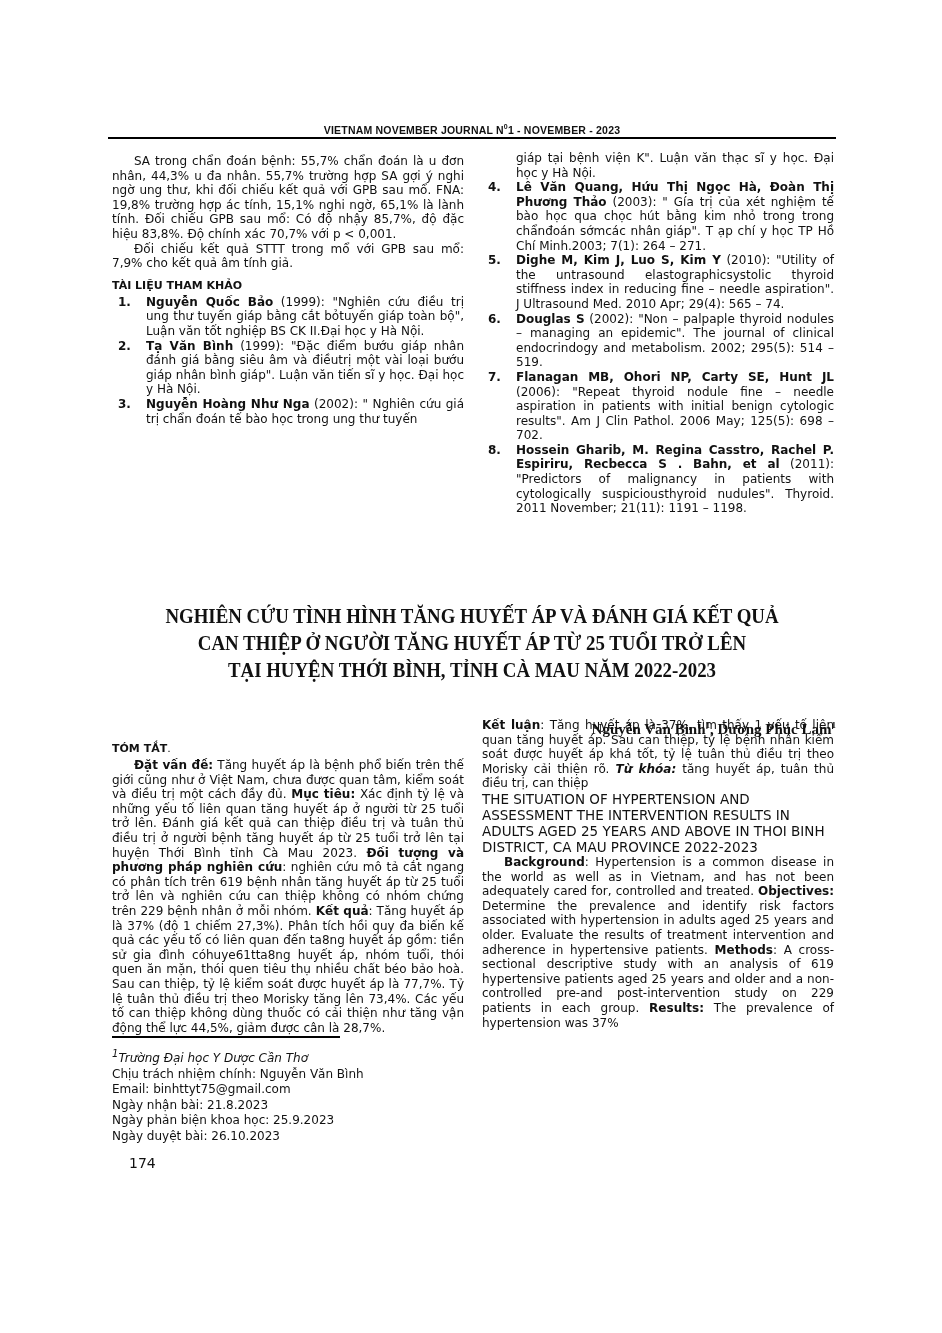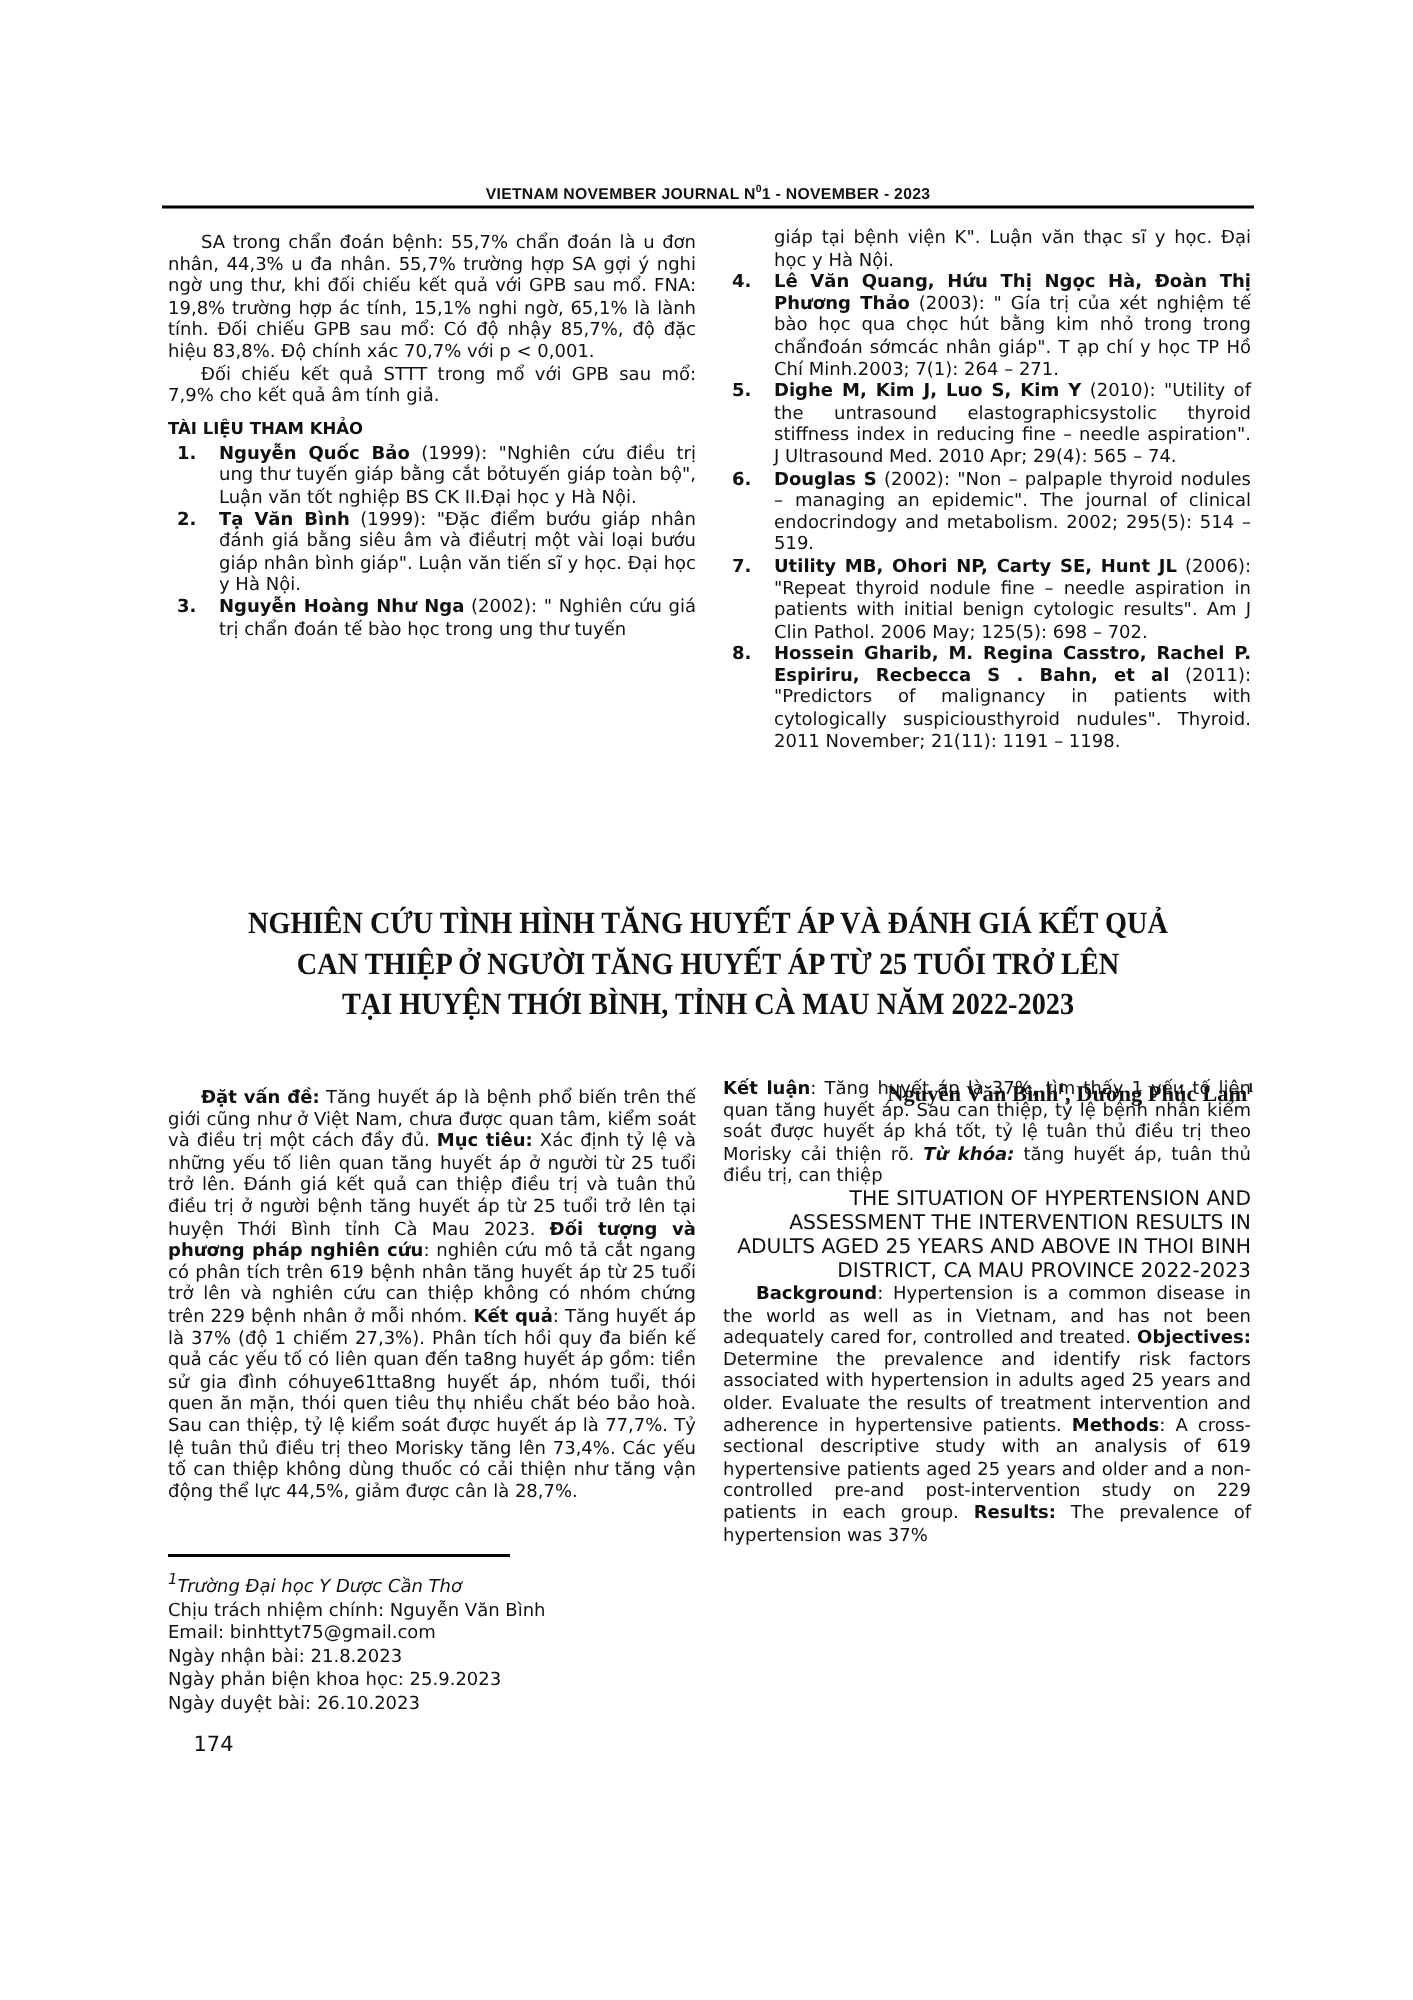--- a/index.html
+++ b/index.html
@@ -20,21 +20,21 @@
   .title { position: absolute; left: 108px; top: 603px; width: 728px; text-align: center;
            font-family: "Liberation Serif", serif; font-weight: bold; font-size: 20.5px;
            line-height: 27px; transform: scaleX(0.92); transform-origin: center top; }
   .authors { position: absolute; right: 106px; top: 720px; font-family: "Liberation Serif", serif;
              font-weight: bold; font-size: 15px; }
   .authors sup { font-size: 9px; }
   .footnote-rule { position: absolute; left: 112px; top: 1036px; width: 228px; height: 2px; background: #000; }
   .footnotes { position: absolute; left: 112px; top: 1046px; font-size: 12px; line-height: 15.6px; }
   .footnotes .aff { font-style: italic; }
   .page-num { position: absolute; left: 129px; top: 1155px; font-size: 14px; }
-  .eng-title { text-align: right; font-size: 13.5px; line-height: 16px; margin: 1px 0 0 0; text-transform: uppercase; }
+  .eng-title { text-align: left; font-size: 13.5px; line-height: 16px; margin: 1px 0 0 0; text-transform: uppercase; }
 </style>
 </head>
 <body>
 
 <div class="header"><span>VIETNAM NOVEMBER JOURNAL N</span><sup style="font-size:7px">0</sup><span>1 - NOVEMBER - 2023</span></div>
 <div class="header-rule"></div>
 
 <div class="col" style="left:112px; top:151px;">
   <p class="indent" style="margin-top:3px">SA trong chẩn đoán bệnh: 55,7% chẩn đoán là u đơn nhân, 44,3% u đa nhân. 55,7% trường hợp SA gợi ý nghi ngờ ung thư, khi đối chiếu kết quả với GPB sau mổ. FNA: 19,8% trường hợp ác tính, 15,1% nghi ngờ, 65,1% là lành tính. Đối chiếu GPB sau mổ: Có độ nhậy 85,7%, độ đặc hiệu 83,8%. Độ chính xác  70,7% với p &lt; 0,001.</p>
   <p class="indent">Đối chiếu kết quả STTT trong mổ với GPB sau mổ: 7,9% cho kết quả âm tính giả.</p>
@@ -65,36 +65,37 @@
   <div class="ref">
       <span class="ref-num">5.</span>
       <span class="ref-body"><b>Dighe M, Kim J, Luo S, Kim Y</b><span> (2010): "Utility of the untrasound elastographicsystolic thyroid stiffness index in reducing fine – needle aspiration". J Ultrasound Med. 2010 Apr; 29(4): 565 – 74.</span></span>
     </div>
   <div class="ref">
       <span class="ref-num">6.</span>
       <span class="ref-body"><b>Douglas S</b><span> (2002): "Non – palpaple thyroid nodules – managing an epidemic". The journal of clinical endocrindogy and metabolism. 2002; 295(5): 514 – 519.</span></span>
     </div>
   <div class="ref">
       <span class="ref-num">7.</span>
-      <span class="ref-body"><b>Utility MB, Ohori NP, Carty SE, Hunt JL</b><span> (2006): "Repeat thyroid nodule fine – needle aspiration in patients with initial benign cytologic results". Am J Clin Pathol. 2006 May; 125(5): 698 – 702.</span></span>
+      <span class="ref-body"><b>Flanagan MB, Ohori NP, Carty SE, Hunt JL</b><span> (2006): "Repeat thyroid nodule fine – needle aspiration in patients with initial benign cytologic results". Am J Clin Pathol. 2006 May; 125(5): 698 – 702.</span></span>
     </div>
   <div class="ref">
       <span class="ref-num">8.</span>
       <span class="ref-body"><b>Hossein Gharib, M.  Regina Casstro, Rachel P. Espiriru, Recbecca S . Bahn, et al</b><span> (2011): "Predictors of malignancy in patients with cytologically suspiciousthyroid nudules". Thyroid. 2011 November; 21(11): 1191 – 1198.</span></span>
     </div>
 </div>
 
 <div class="title">
   <div>NGHIÊN CỨU TÌNH HÌNH TĂNG HUYẾT ÁP VÀ ĐÁNH GIÁ KẾT QUẢ</div>
   <div>CAN THIỆP Ở NGƯỜI TĂNG HUYẾT ÁP TỪ 25 TUỔI TRỞ LÊN</div>
   <div>TẠI HUYỆN THỚI BÌNH, TỈNH CÀ MAU NĂM 2022-2023</div>
 </div>
 <div class="authors"><span>Nguyễn Văn Bình</span><sup>1</sup><span>, </span><span>Dương Phúc Lam</span><sup>1</sup></div>
 
 <div class="col" style="left:112px; top:724px;">
+  <div class="sec-head"><span>TÓM TẮT</span><span style="font-weight:normal">.</span></div>
   <p class="indent"><b>Đặt vấn đề:</b><span> Tăng huyết áp là bệnh phổ biến trên thế giới cũng như ở Việt Nam, chưa được quan tâm, kiểm soát và điều trị một cách đầy đủ. </span><b>Mục tiêu:</b><span> Xác định tỷ lệ và những yếu tố liên quan tăng huyết áp ở người từ 25 tuổi trở lên. Đánh giá kết quả can thiệp điều trị và tuân thủ điều trị ở người bệnh tăng huyết áp từ 25 tuổi trở lên tại huyện Thới Bình tỉnh Cà Mau 2023. </span><b>Đối tượng và phương pháp nghiên cứu</b><span>: nghiên cứu mô tả cắt ngang có phân tích trên 619 bệnh nhân tăng huyết áp từ 25 tuổi trở lên và nghiên cứu can thiệp không có nhóm chứng trên 229 bệnh nhân ở mỗi nhóm. </span><b>Kết quả</b><span>: Tăng huyết áp là 37% (độ 1 chiếm 27,3%). Phân tích hồi quy đa biến kế quả các yếu tố có liên quan đến ta8ng huyết áp gồm: tiền sử gia đình cóhuye61tta8ng huyết áp, nhóm tuổi, thói quen ăn mặn, thói quen tiêu thụ nhiều chất béo bảo hoà. Sau can thiệp, tỷ lệ kiểm soát được huyết áp là 77,7%. Tỷ lệ tuân thủ điều trị theo Morisky tăng lên 73,4%. Các yếu tố can thiệp không dùng thuốc có cải thiện như tăng vận động thể lực 44,5%, giảm được cân là 28,7%. </span></p>
 </div>
 
 <div class="footnote-rule"></div>
 <div class="footnotes">
   <div class="aff"><sup>1</sup><span>Trường Đại học Y Dược Cần Thơ</span></div>
   <div>Chịu trách nhiệm chính: Nguyễn Văn Bình</div>
   <div>Email: binhttyt75@gmail.com</div>
   <div>Ngày nhận bài: 21.8.2023</div>
   <div>Ngày phản biện khoa học: 25.9.2023</div>

